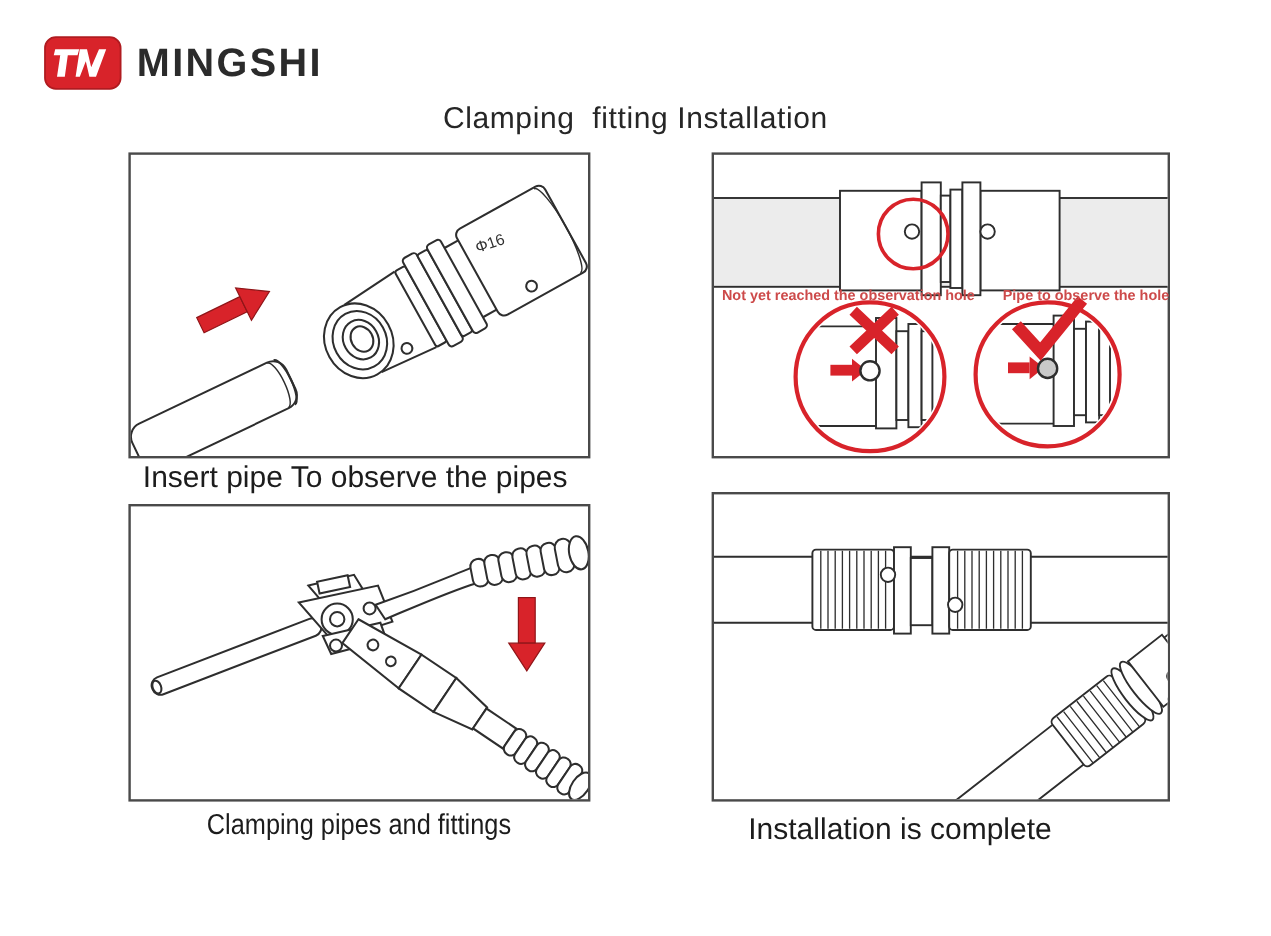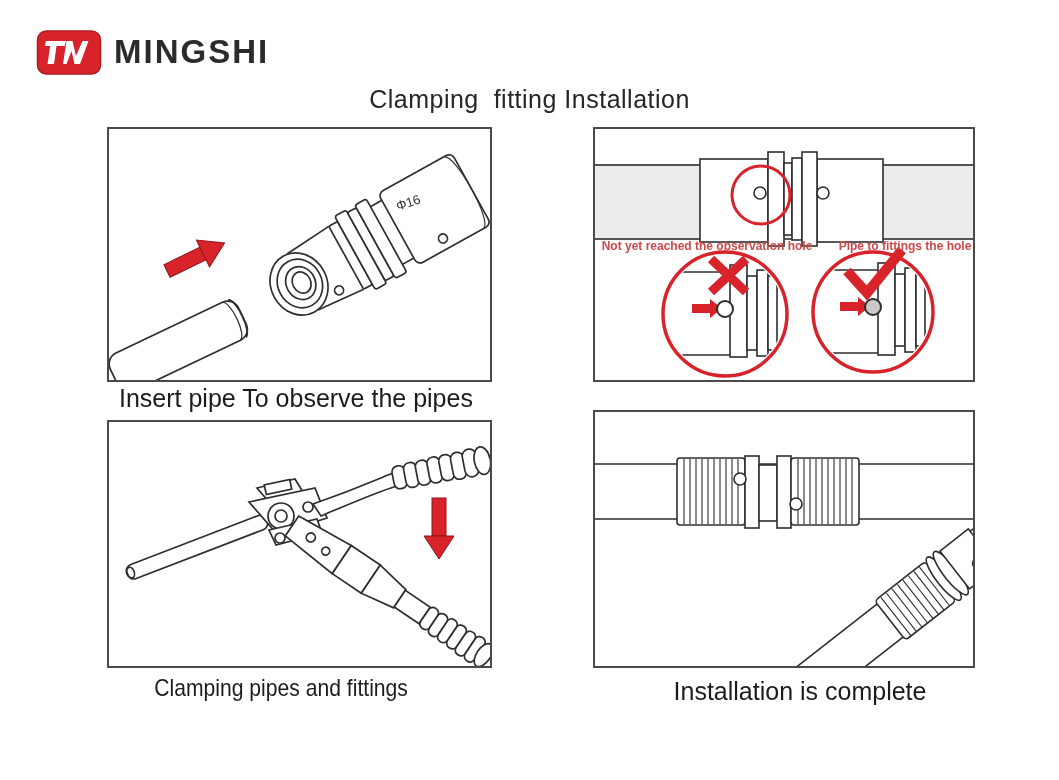--- a/index.html
+++ b/index.html
@@ -13,23 +13,23 @@
     position:absolute;left:0;top:85px;width:1059px;text-align:center;
     font-size:25px;font-weight:normal;letter-spacing:0.5px;color:#262626;white-space:pre;
   }
   .panel{position:absolute;background:#fff;border:2px solid #4a4a4a;box-sizing:border-box;}
   #panel-insert{left:107px;top:127px;width:385px;height:255px;}
   #panel-observe{left:593px;top:127px;width:382px;height:255px;}
   #panel-clamp{left:107px;top:420px;width:385px;height:248px;}
   #panel-complete{left:593px;top:410px;width:382px;height:258px;}
   .caption{position:absolute;color:#1c1c1c;}
   #caption-insert{left:119px;top:384px;font-size:25px;}
-  #caption-clamp{left:89px;top:674px;width:385px;text-align:center;font-size:24px;}
+  #caption-clamp{left:107px;top:674px;width:385px;text-align:center;font-size:24px;}
   #caption-clamp span{display:inline-block;transform:scaleX(0.88);transform-origin:center;}
-  #caption-complete{left:609px;top:677px;width:382px;text-align:center;font-size:25px;}
+  #caption-complete{left:559px;top:677px;width:382px;text-align:center;font-size:25px;}
   .red-label{
     position:absolute;font-size:12px;font-weight:bold;color:#cd4a4a;
     white-space:nowrap;text-align:center;
   }
   #label-not-reached{left:6px;top:110px;width:212px;}
   #label-reached{left:240px;top:110px;width:140px;}
   svg{display:block;}
   .panel svg{position:absolute;left:0;top:0;}
 </style>
 </head>
@@ -139,21 +139,21 @@
           <rect x="245" y="173" width="18" height="9"></rect>
           <polygon points="263,168 263,187 275,177.5"></polygon>
         </g>
         <circle cx="278" cy="178" r="8" fill="#c9c9c9" stroke-width="2"></circle>
       </g>
       <path d="M252,142 L272,164 L307,121" stroke="#d8232a" stroke-width="10" fill="none"></path>
       <circle cx="278" cy="183" r="60" fill="none" stroke="#d8232a" stroke-width="3.5"></circle>
     </g>
   </svg>
   <div class="red-label" id="label-not-reached">Not yet reached the observation hole</div>
-  <div class="red-label" id="label-reached">Pipe to fittings the hole</div>
+  <div class="red-label" id="label-reached">Pipe to observe the hole</div>
 </div>
 
 <div class="panel" id="panel-clamp">
   <svg width="381" height="244" viewBox="0 0 381 244">
     <g stroke="#2e2e2e" stroke-width="1.7" fill="#ffffff">
 
       <g transform="translate(18,152) rotate(-21)">
         <rect x="0" y="-7.5" width="150" height="15" rx="7"></rect>
         <ellipse cx="4" cy="0" rx="3.5" ry="5.5"></ellipse>
       </g>

